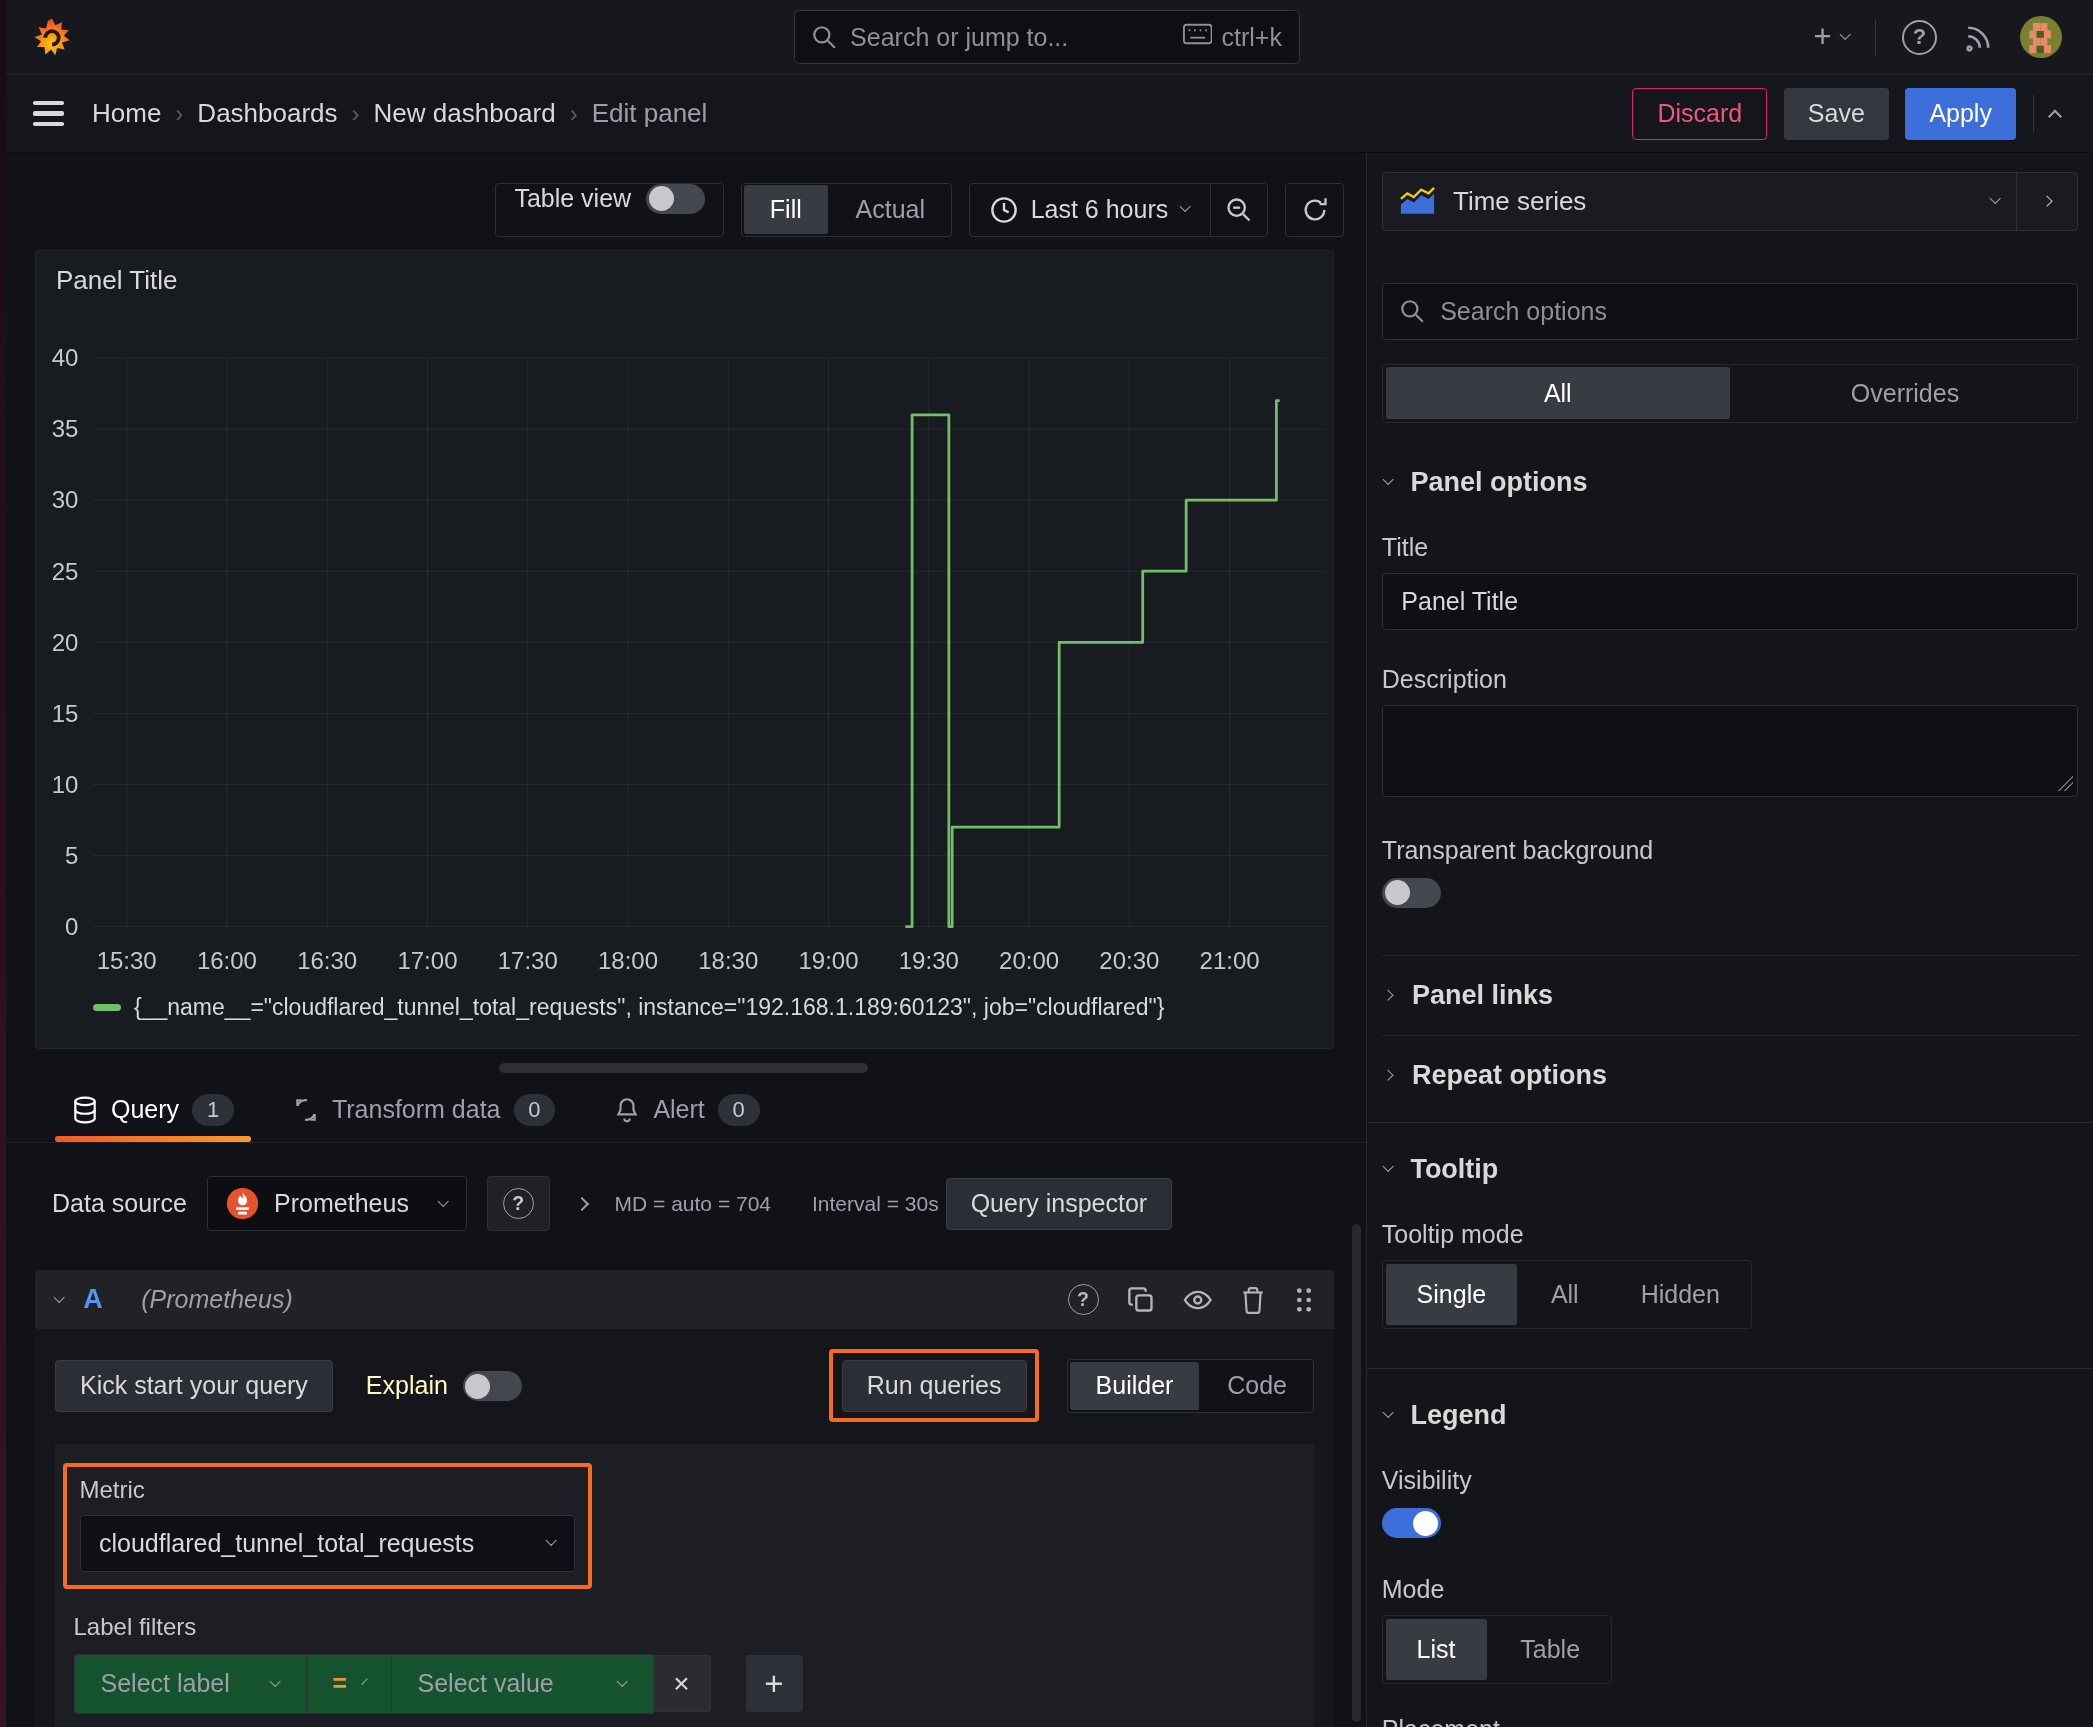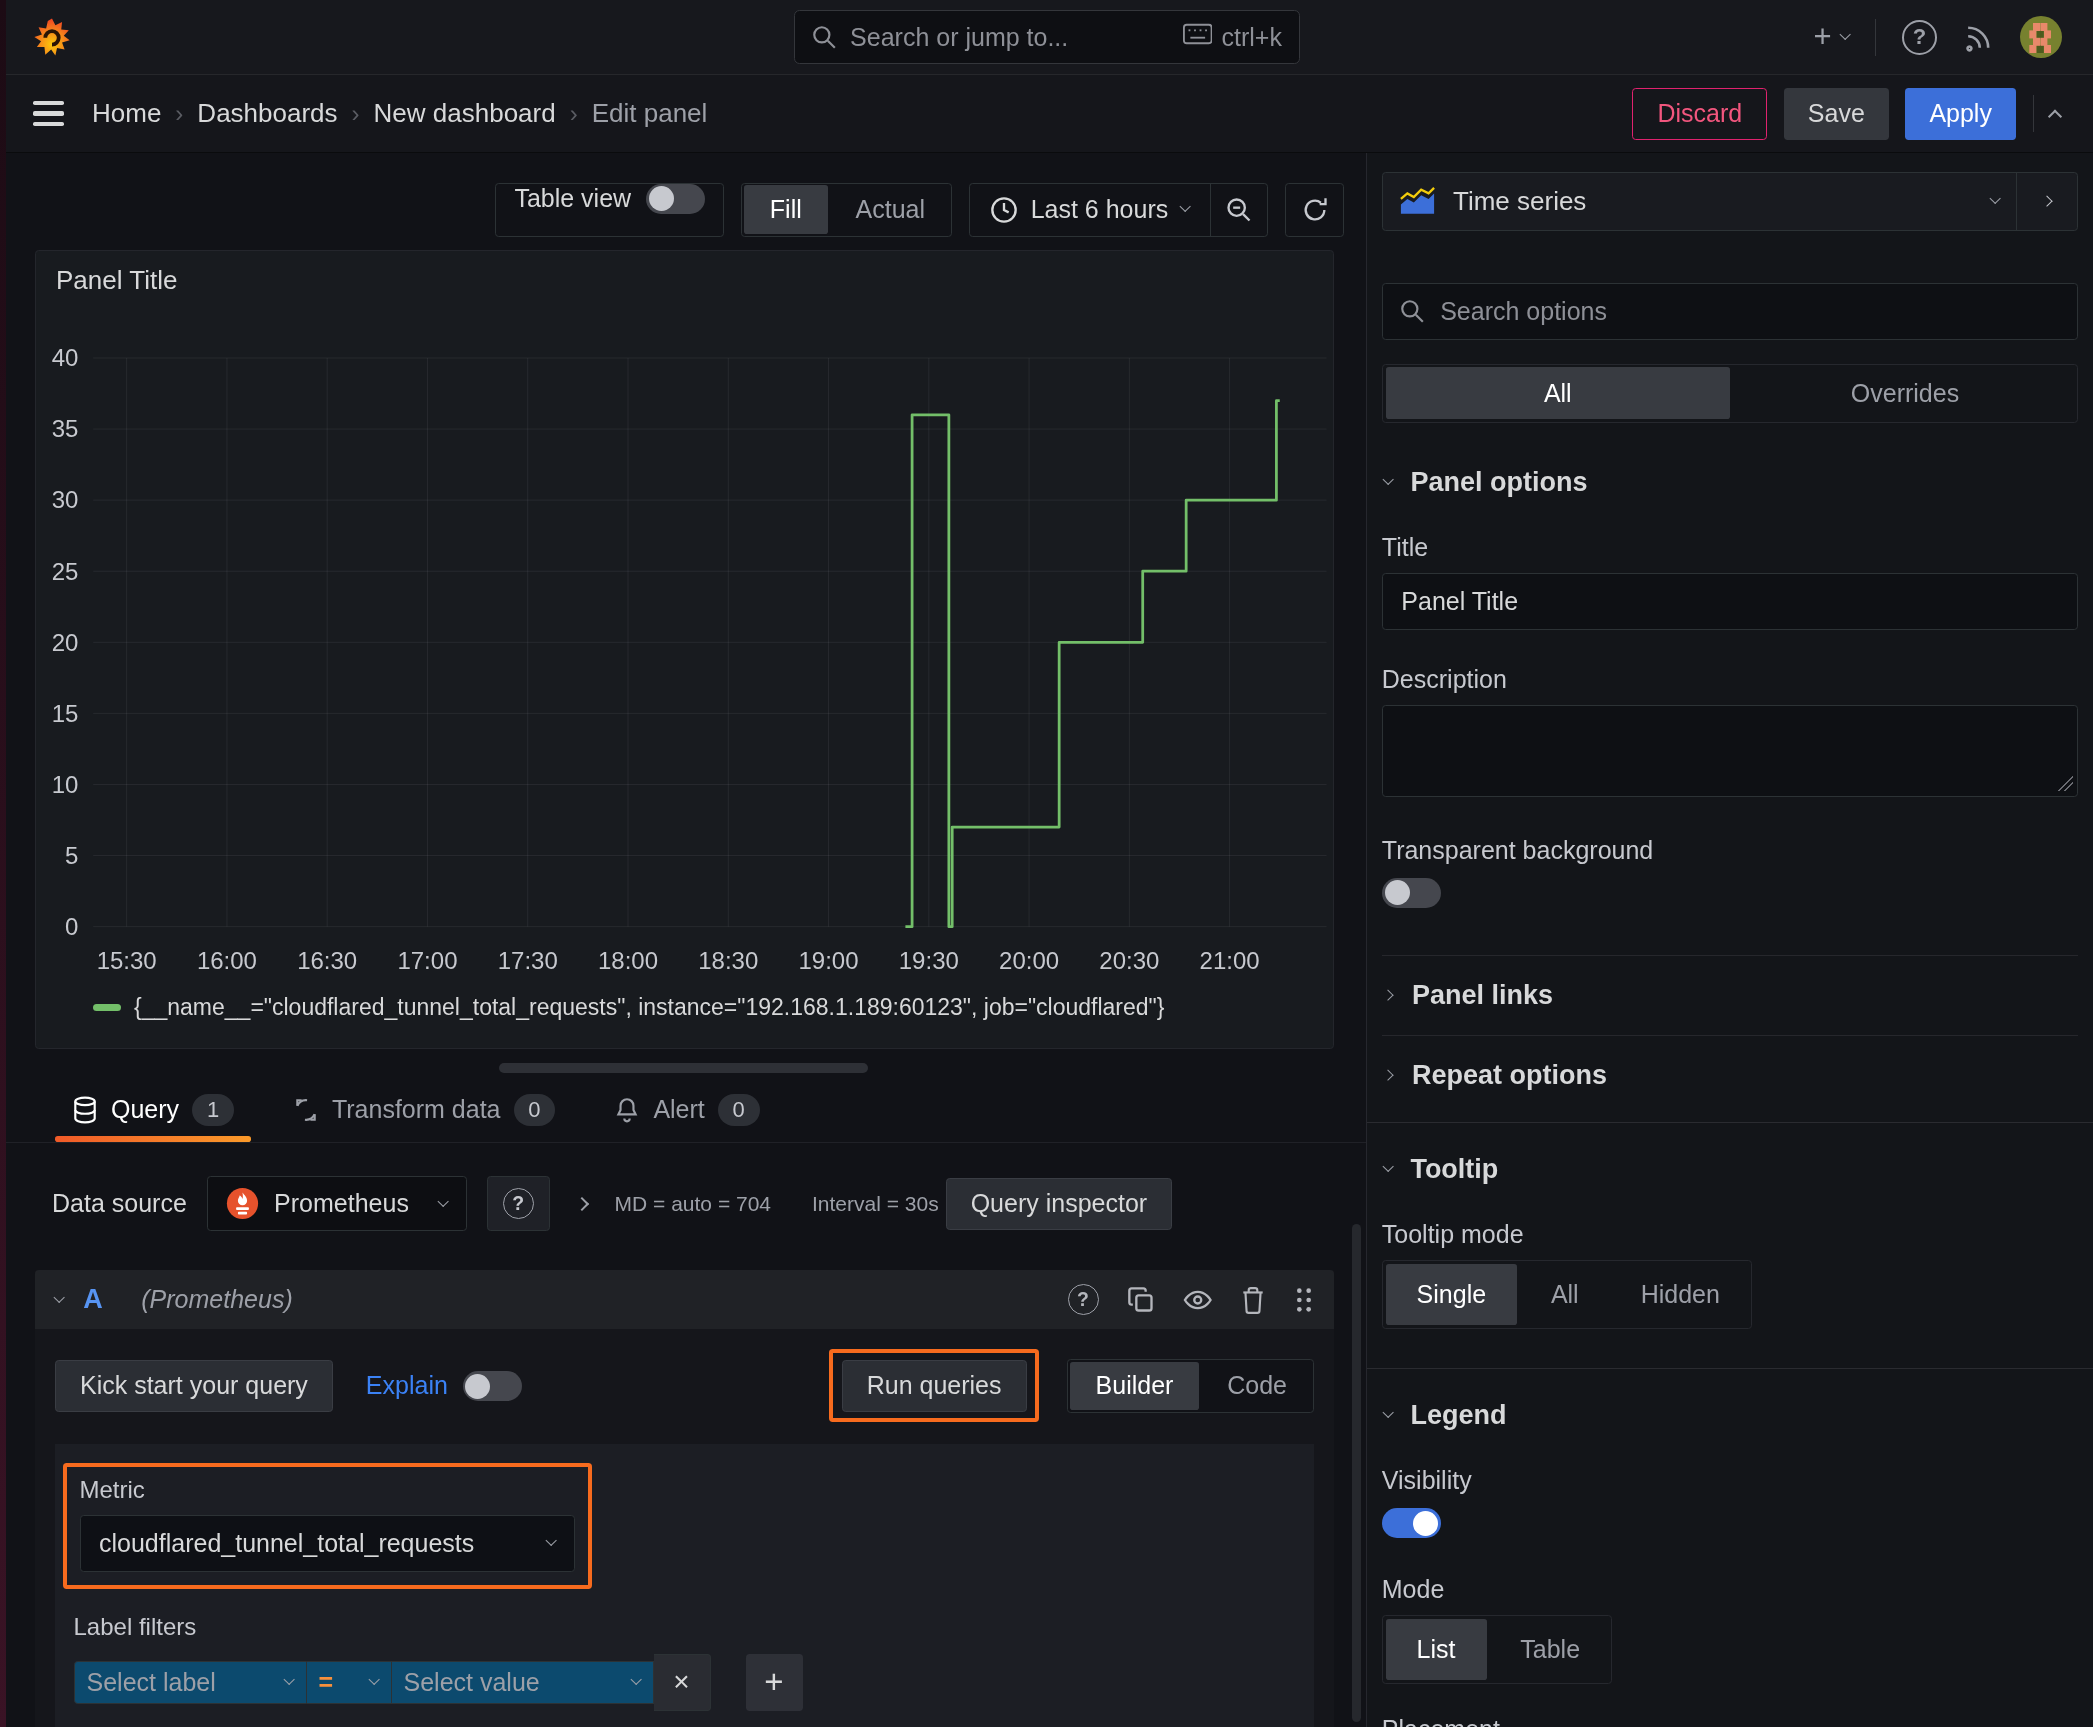--- a/index.html
+++ b/index.html
@@ -119,33 +119,33 @@
 
   
   .query-block { margin:39px 22px 0 35px; width:1299px; }
   .qhead { background:#202226; border-radius:3.7px 3.7px 0 0; height:59px; display:flex; align-items:center;
     gap:20px; padding:0 20px; }
   .refid { color:#5794f2; font-weight:bold; font-size:27px; }
   .ds-hint { color:#9da0a8; font-style:italic; margin-left:18.5px; }
   .qhead-icons { margin-left:auto; display:flex; align-items:center; gap:28px; color:#b4b6bc; }
   .qbody { background:#15161b; padding:20px 20px 24px; }
   .kick-row { display:flex; align-items:center; gap:33px; }
-  .explain { display:flex; align-items:center; gap:14.8px; color:#3b82f6; }
+  .explain { display:flex; align-items:center; gap:14.8px; color:#fef9c3; }
   .kick-right { margin-left:auto; display:flex; align-items:center; gap:28px; }
   .annot { border:4.6px solid #f76b1e; border-radius:3.7px; }
   .annot.run-annot { padding:6.5px 8.3px; }
   .editor-card { background:#1c1e24; margin-top:22px; padding:18.5px 18.5px 24px; }
   .field-label { color:#c7c9cf; font-size:24px; }
   .metric-annot { display:inline-block; padding:9.2px 13px 13px; margin-left:-11px; }
   .metric-select { margin-top:11px; width:495px; height:57px; background:#0e1015; border:0.9px solid #2c3235;
     border-radius:3.7px; display:flex; align-items:center; padding:0 18.5px; cursor:pointer; }
   .metric-select .chev { margin-left:auto; color:#9da0a8; }
   .lf-row { display:flex; align-items:center; margin-top:13px; gap:0; }
-  .lf-box { height:43px; background:#0c4a6e; border:0.9px solid #2c3235; display:flex; align-items:center;
-    gap:16.6px; padding:0 12px; color:#9da0a8; cursor:pointer; }
+  .lf-box { height:60px; background:#14532d; border:0.9px solid #2c3235; display:flex; align-items:center;
+    gap:16.6px; padding:0 26px; color:#9da0a8; cursor:pointer; }
   .lf-box:first-child { border-radius:3.7px 0 0 3.7px; }
   .op-eq { color:#f7903c; font-weight:bold; }
   .x-seg { width:57px; height:57px; background:#2a2c32; border:0.9px solid #2c3235; border-left:none;
     border-radius:0 3.7px 3.7px 0; display:flex; align-items:center; justify-content:center;
     color:#d8d9da; font-size:28px; cursor:pointer; }
   .plus-btn { width:57px; height:57px; background:#2e3037; border-radius:3.7px; margin-left:35px;
     display:flex; align-items:center; justify-content:center; color:#d8d9da; font-size:33px; cursor:pointer; }
 
   
   .viz-row { margin:18.5px 14.8px 0; height:59px; border:0.9px solid #2c3235; border-radius:3.7px;

